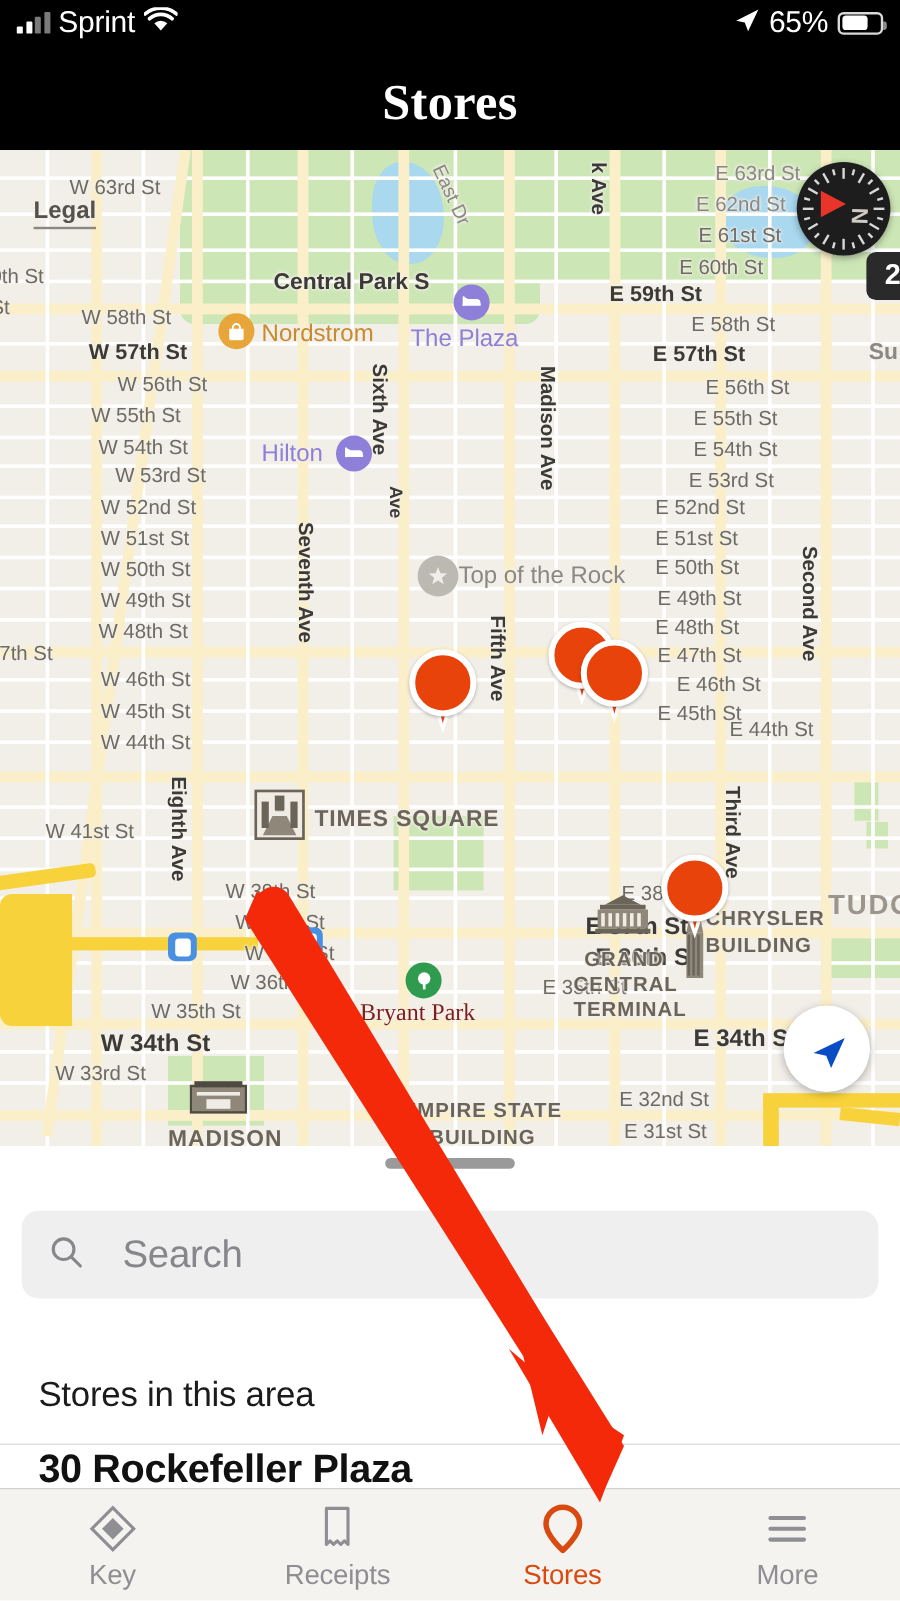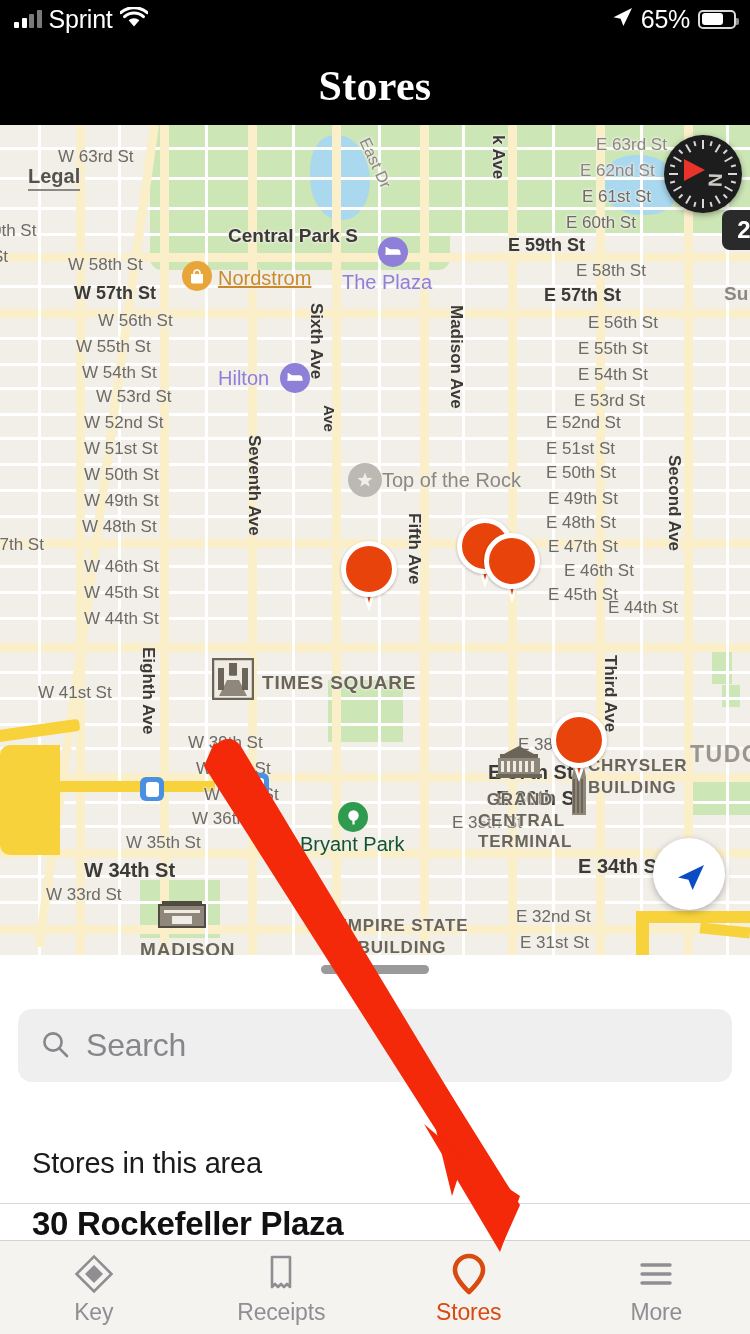--- a/index.html
+++ b/index.html
@@ -61,23 +61,23 @@
   }
   .mlayer { position:absolute; inset:0; }
   .mtext {
     position:absolute; white-space:nowrap;
     color:#6e6a64; font-size:17px; font-weight:400;
     text-shadow:0 0 3px #F2EFE9, 0 0 3px #F2EFE9, 0 0 2px #F2EFE9;
   }
   .mtext.bold { font-weight:700; color:#3c3a36; font-size:18px; }
   .mtext.vert { transform-origin:left top; }
   .mtext.avenue { font-weight:700; color:#3c3a36; font-size:17px; }
-  .mtext.poi { color:#C98A2E; font-size:20px;text-decoration:underline; }
+  .mtext.poi { color:#C98A2E; font-size:20px; }
   .mtext.hotel { color:#8E7FD8; font-size:20px; }
-  .mtext.park { color:#14532d; font-size:20px; font-weight:400; }
+  .mtext.park { color:#7f1d1d; font-size:20px; font-weight:400;font-family:Liberation Serif, serif; }
   .mtext.landmark {
     color:#6b6459; font-size:17px; font-weight:600; letter-spacing:0.8px; text-align:center;
   }
   .mtext.gray { color:#8b8782; }
   .mtext.tudor { color:#9b958c; font-size:23px; font-weight:600; letter-spacing:1.5px; }
 
   
   .grid-h, .grid-v { position:absolute; background:#ffffff; }
   .grid-h { height:3px; left:0; width:750px; }
   .grid-v { width:3px; top:0; height:830px; }
@@ -167,21 +167,21 @@
     position:absolute; top:955px; left:0; width:750px; height:288px;
     background:#fff;
   }
   .grabber {
     position:absolute; left:50%; margin-left:-54px; top:10px;
     width:108px; height:9px; border-radius:5px; background:#9a9a9a;
   }
   .searchbar {
     position:absolute; left:18px; top:54px; width:714px; height:73px;
     background:#EFEFF0; border-radius:14px; display:flex; align-items:center;
-    padding:0 22px; gap:16px;
+    padding:0 22px; gap:32px;
   }
   .search-ph { color:#86868B; font-size:32px; letter-spacing:-0.2px; }
   .section-hd {
     position:absolute; left:32px; top:192px;
     font-size:29px; color:#1b1b1b; letter-spacing:-0.2px;
   }
   .divider {
     position:absolute; left:0; width:750px; top:248px; height:1px; background:#D9D9DE;
   }
   .list-row-title {

